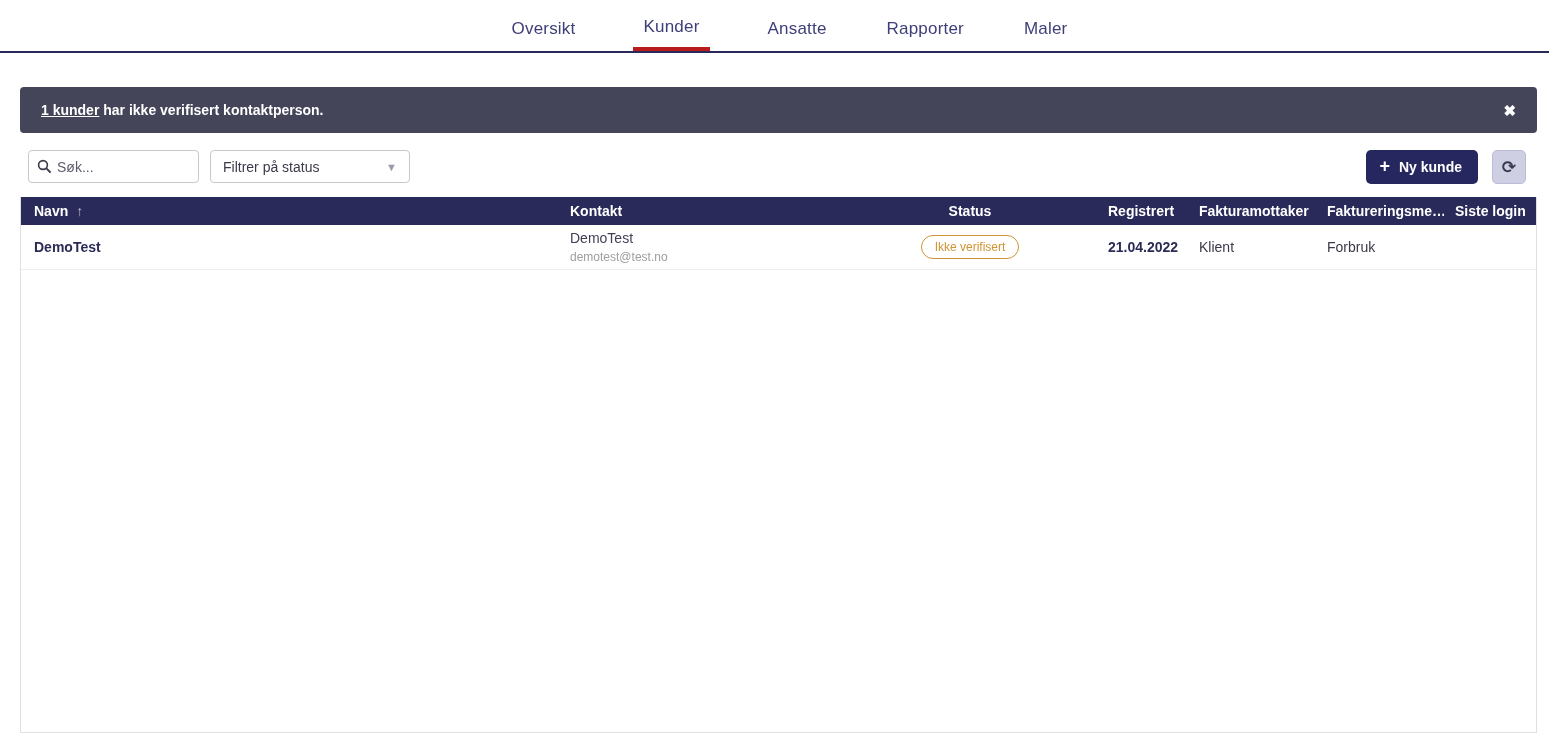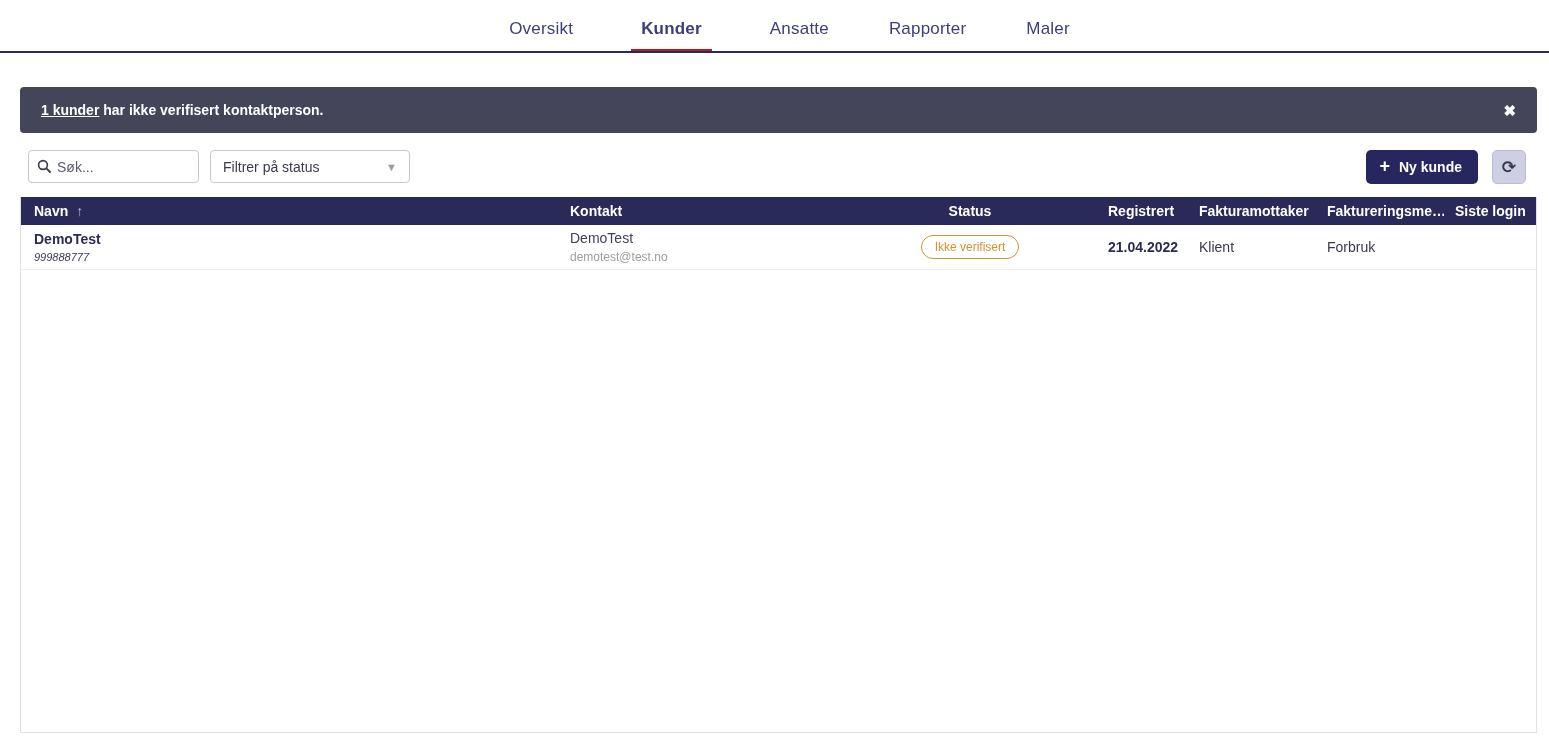--- a/index.html
+++ b/index.html
@@ -22,25 +22,24 @@
     padding-left: 30px;
   }
   .nav-item {
     font-size: 17px;
     color: #3e3e78;
     padding: 0 2px 12px 2px;
     cursor: pointer;
     letter-spacing: 0.2px;
   }
   .nav-item.active {
-    border-bottom: 2px solid #b91c1c;
+    border-bottom: 4px solid #b91c1c;
     padding-bottom: 10px;
     padding-left: 10px;
     padding-right: 10px;
-    font-weight: bold;
   }
 
   
   .banner {
     margin: 34px 12px 0 20px;
     height: 46px;
     background: #45455a;
     border-radius: 4px;
     display: flex;
     align-items: center;
@@ -244,21 +243,20 @@
     <div class="th col-center">Status</div>
     <div class="th pad-reg">Registrert</div>
     <div class="th pad-std">Fakturamottaker</div>
     <div class="th pad-std">Faktureringsme…</div>
     <div class="th pad-std">Siste login</div>
   </div>
 
   <div class="tgrid trow">
     <div class="td pad-navn">
       <div class="cell-name">DemoTest</div>
-      <div class="cell-sub">999888777</div>
     </div>
     <div class="td">
       <div class="cell-contact">DemoTest</div>
       <div class="cell-email">demotest@test.no</div>
     </div>
     <div class="td col-center">
       <span class="badge">Ikke verifisert</span>
     </div>
     <div class="td pad-reg">
       <span class="cell-date">21.04.2022</span>

